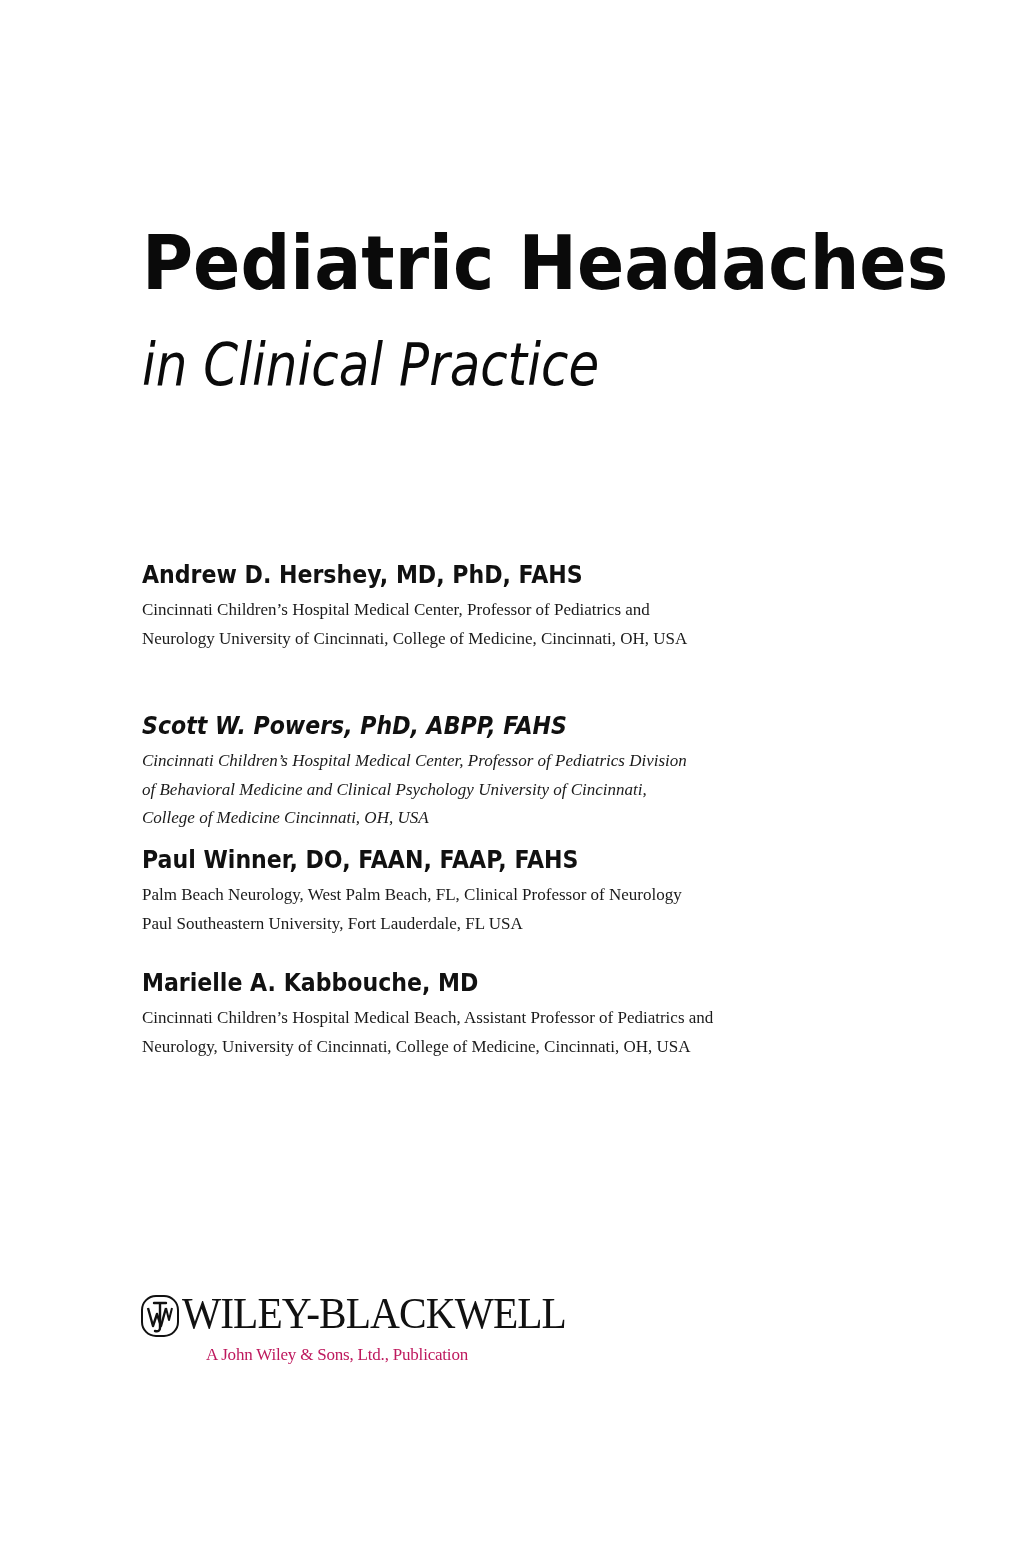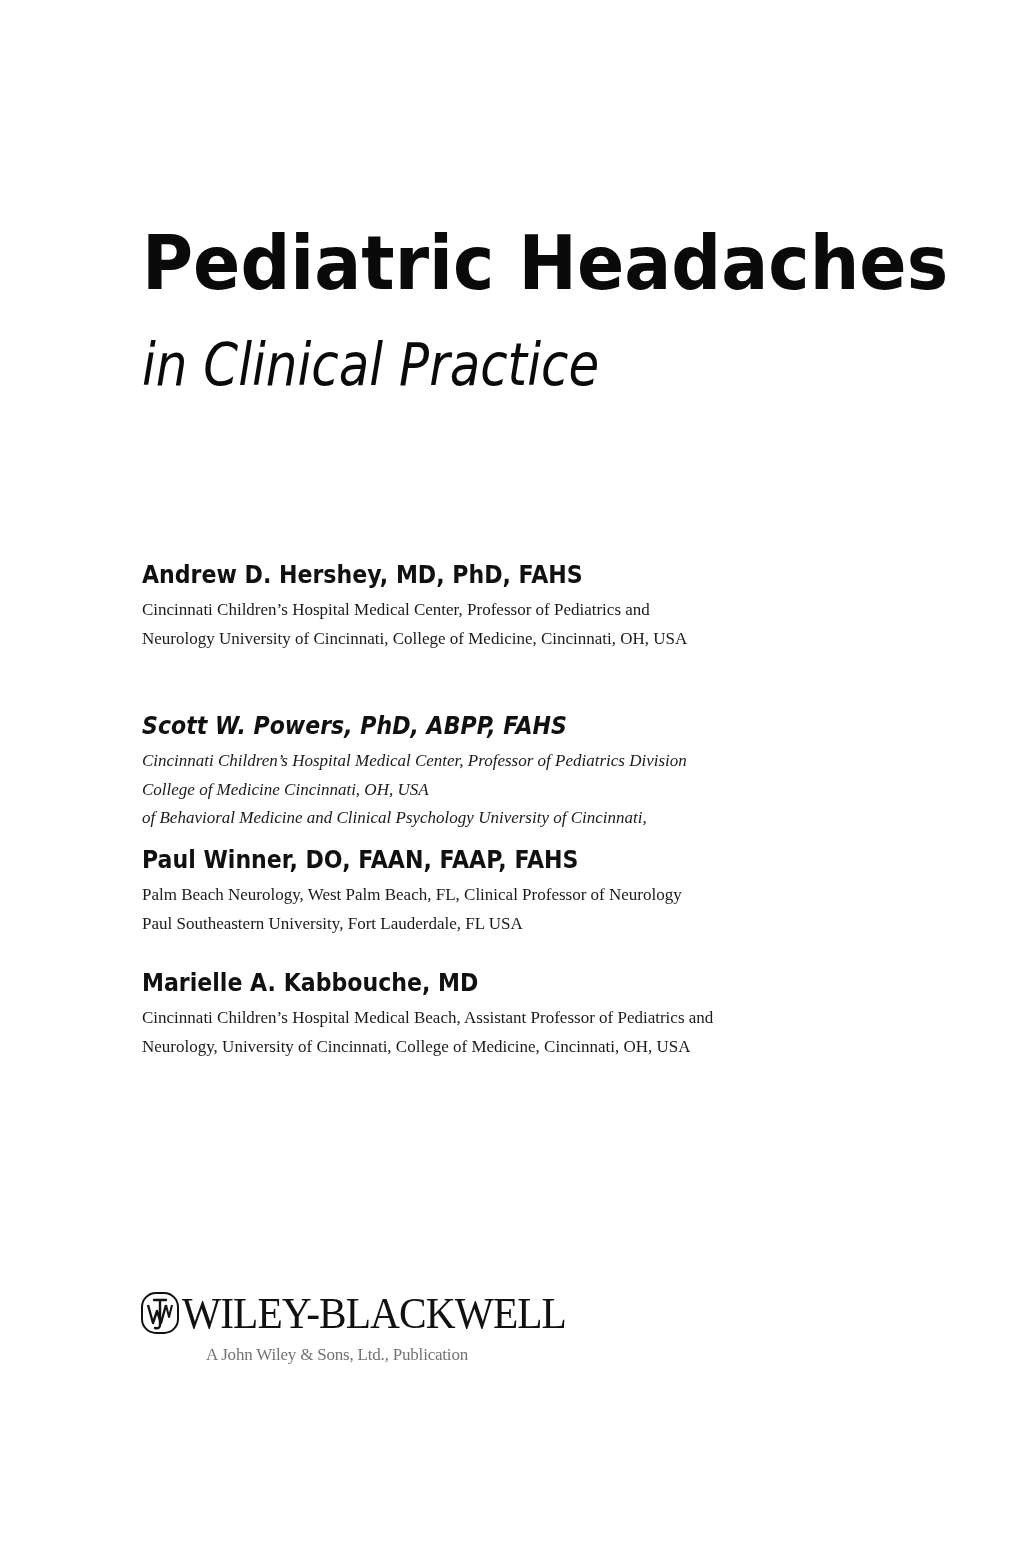--- a/index.html
+++ b/index.html
@@ -84,21 +84,21 @@
     .a4 { top: 968px; }
 
     .publisher {
       position: absolute;
       left: 140px;
       top: 1288px;
       width: 440px;
     }
     .logo-row {
       display: flex;
-      align-items: center;
+      align-items: flex-end;
       height: 50px;
     }
     .logo-mark {
       width: 40px;
       height: 44px;
       flex: 0 0 auto;
     }
     .logo-word {
       font-family: "Liberation Serif", serif;
       font-size: 45px;
@@ -107,21 +107,21 @@
       white-space: nowrap;
       letter-spacing: -1px;
       margin-left: 2px;
       transform: scaleX(0.92);
       transform-origin: left center;
     }
     .imprint {
       font-family: "Liberation Serif", serif;
       font-size: 17px;
       line-height: 22px;
-      color: #737373;
+      color: #be185d;
       margin: 6px 0 18px 66px;
       white-space: nowrap;
       letter-spacing: -0.2px;
     }
   </style>
 </head>
 <body>
 
 <div class="page">
 
@@ -133,22 +133,22 @@
     <p class="author-affil">
       <span>Cincinnati Children’s Hospital Medical Center, Professor of Pediatrics and</span>
       <span>Neurology University of Cincinnati, College of Medicine, Cincinnati, OH, USA</span>
     </p>
   </div>
 
   <div class="author a2">
     <p class="author-name">Scott W. Powers, PhD, ABPP, FAHS</p>
     <p class="author-affil">
       <span>Cincinnati Children’s Hospital Medical Center, Professor of Pediatrics Division</span>
+      <span>of Behavioral Medicine and Clinical Psychology University of Cincinnati,</span>
       <span>College of Medicine Cincinnati, OH, USA</span>
-      <span>of Behavioral Medicine and Clinical Psychology University of Cincinnati,</span>
     </p>
   </div>
 
   <div class="author a3">
     <p class="author-name">Paul Winner, DO, FAAN, FAAP, FAHS</p>
     <p class="author-affil">
       <span>Palm Beach Neurology, West Palm Beach, FL, Clinical Professor of Neurology</span>
       <span>Paul Southeastern University, Fort Lauderdale, FL USA</span>
     </p>
   </div>

